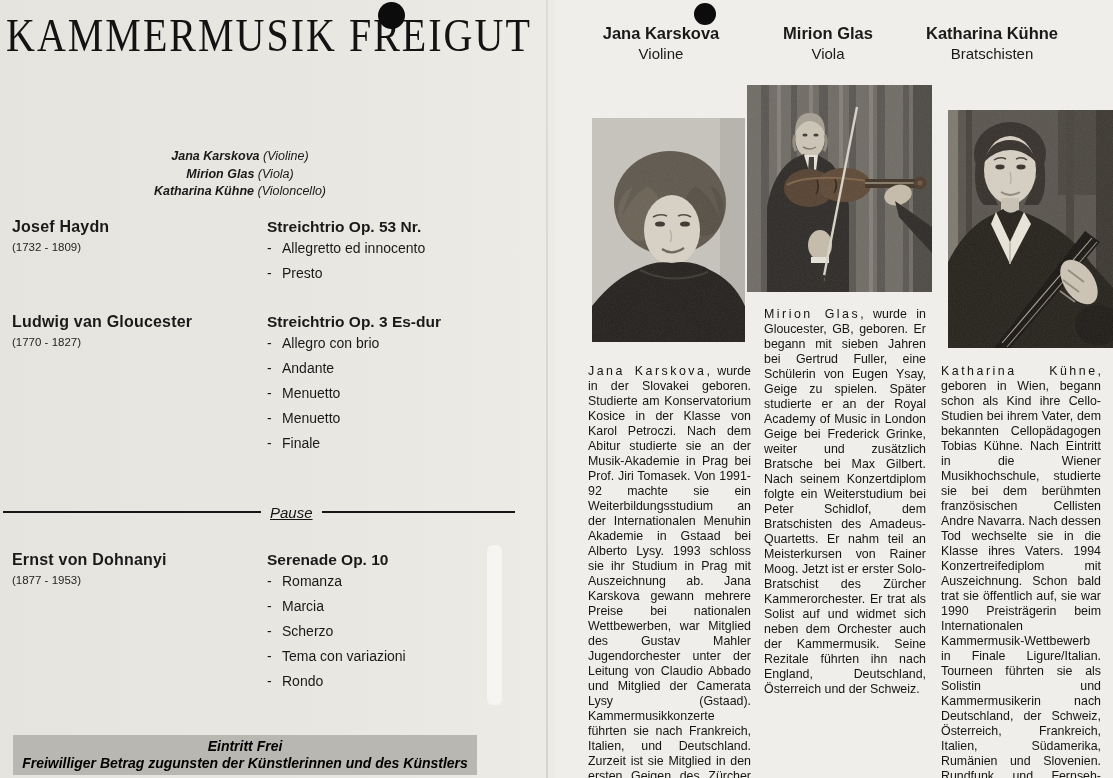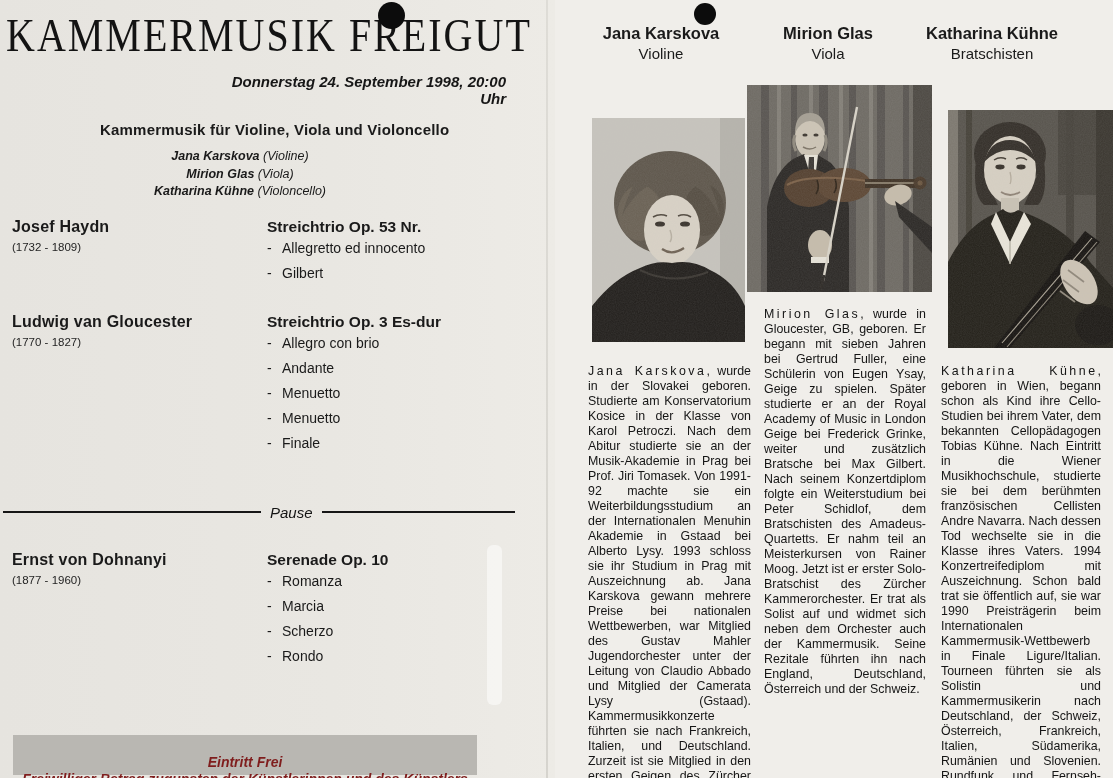--- a/index.html
+++ b/index.html
@@ -40,25 +40,25 @@
   .work-title{font-size:15.5px;font-weight:bold;white-space:nowrap;}
   ul.movements{margin:0;padding:0;list-style:none;font-size:14px;}
   ul.movements li{line-height:25px;height:25px;white-space:nowrap;}
   ul.movements li::before{content:"-";display:inline-block;width:15px;}
 
   .divider{position:absolute;left:3px;width:512px;height:20px;display:flex;align-items:center;
     font-style:italic;font-size:15px;color:#141414;}
   .div-pause{top:502px;} .div-apero{top:700px;}
   .divider .seg-a{width:258px;border-top:2px solid #161616;}
   .divider .seg-b{flex:1;border-top:2px solid #161616;}
-  .divider .lbl{padding:0 9px;white-space:nowrap;}
+  .divider .lbl{padding:0 9px;white-space:nowrap;text-decoration:underline;}
 
   .footer-box{position:absolute;left:13px;top:735px;width:464px;height:40px;box-sizing:border-box;
     background:#b9b7b2;text-align:center;font-weight:bold;font-style:italic;
-    font-size:14px;line-height:17px;padding-top:19px;color:#7f1d1d;}
+    font-size:14px;line-height:17px;padding-top:3px;color:#000000;}
 
   
   .mus-header{position:absolute;top:24px;width:140px;text-align:center;}
   .mh-1{left:591px;} .mh-2{left:758px;} .mh-3{left:922px;}
   .mus-name{font-size:16.5px;font-weight:bold;white-space:nowrap;}
   .mus-instr{font-size:15px;margin-top:2px;}
 
   .photo{position:absolute;display:block;}
   .photo-1{left:592px;top:118px;}
   .photo-2{left:747px;top:85px;}
@@ -70,38 +70,36 @@
   .bio-3{left:941px;top:352px;width:160px;}
   .bio .lead{letter-spacing:2.5px;}
 </style>
 </head>
 <body>
 
 <div class="page-left">
 
   <div class="title">KAMMERMUSIK FREIGUT</div>
 
-  <div class="date-line">Donnerstag 24. September 1998, 20:00 Uhr</div>
-
-  <div class="subtitle">Kammermusik für Violine, Viola und Violoncello</div>
+
 
   <div class="performers">
     <div><span class="p-name">Jana Karskova</span> <span>(Violine)</span></div>
     <div><span class="p-name">Mirion Glas</span> <span>(Viola)</span></div>
     <div><span class="p-name">Katharina Kühne</span> <span>(Violoncello)</span></div>
   </div>
 
   <div class="work-block wb-1">
     <div class="composer">Josef Haydn</div>
     <div class="years">(1732 - 1809)</div>
     <div class="work-col">
       <div class="work-title">Streichtrio Op. 53 Nr.</div>
       <ul class="movements">
         <li>Allegretto ed innocento</li>
-        <li>Gilbert</li>
+        <li>Presto</li>
       </ul>
     </div>
   </div>
 
   <div class="work-block wb-2">
     <div class="composer">Ludwig van Gloucester</div>
     <div class="years">(1770 - 1827)</div>
     <div class="work-col">
       <div class="work-title">Streichtrio Op. 3 Es-dur</div>
       <ul class="movements">
@@ -115,27 +113,28 @@
   </div>
 
   <div class="divider div-pause">
     <span class="seg-a"></span>
     <span class="lbl">Pause</span>
     <span class="seg-b"></span>
   </div>
 
   <div class="work-block wb-3">
     <div class="composer">Ernst von Dohnanyi</div>
-    <div class="years">(1877 - 1960)</div>
+    <div class="years">(1877 - 1953)</div>
     <div class="work-col">
       <div class="work-title">Serenade Op. 10</div>
       <ul class="movements">
         <li>Romanza</li>
         <li>Marcia</li>
         <li>Scherzo</li>
+        <li>Tema con variazioni</li>
         <li>Rondo</li>
       </ul>
     </div>
   </div>
 
 
   <div class="footer-box">
     <div>Eintritt Frei</div>
     <div>Freiwilliger Betrag zugunsten der Künstlerinnen und des Künstlers</div>
   </div>

